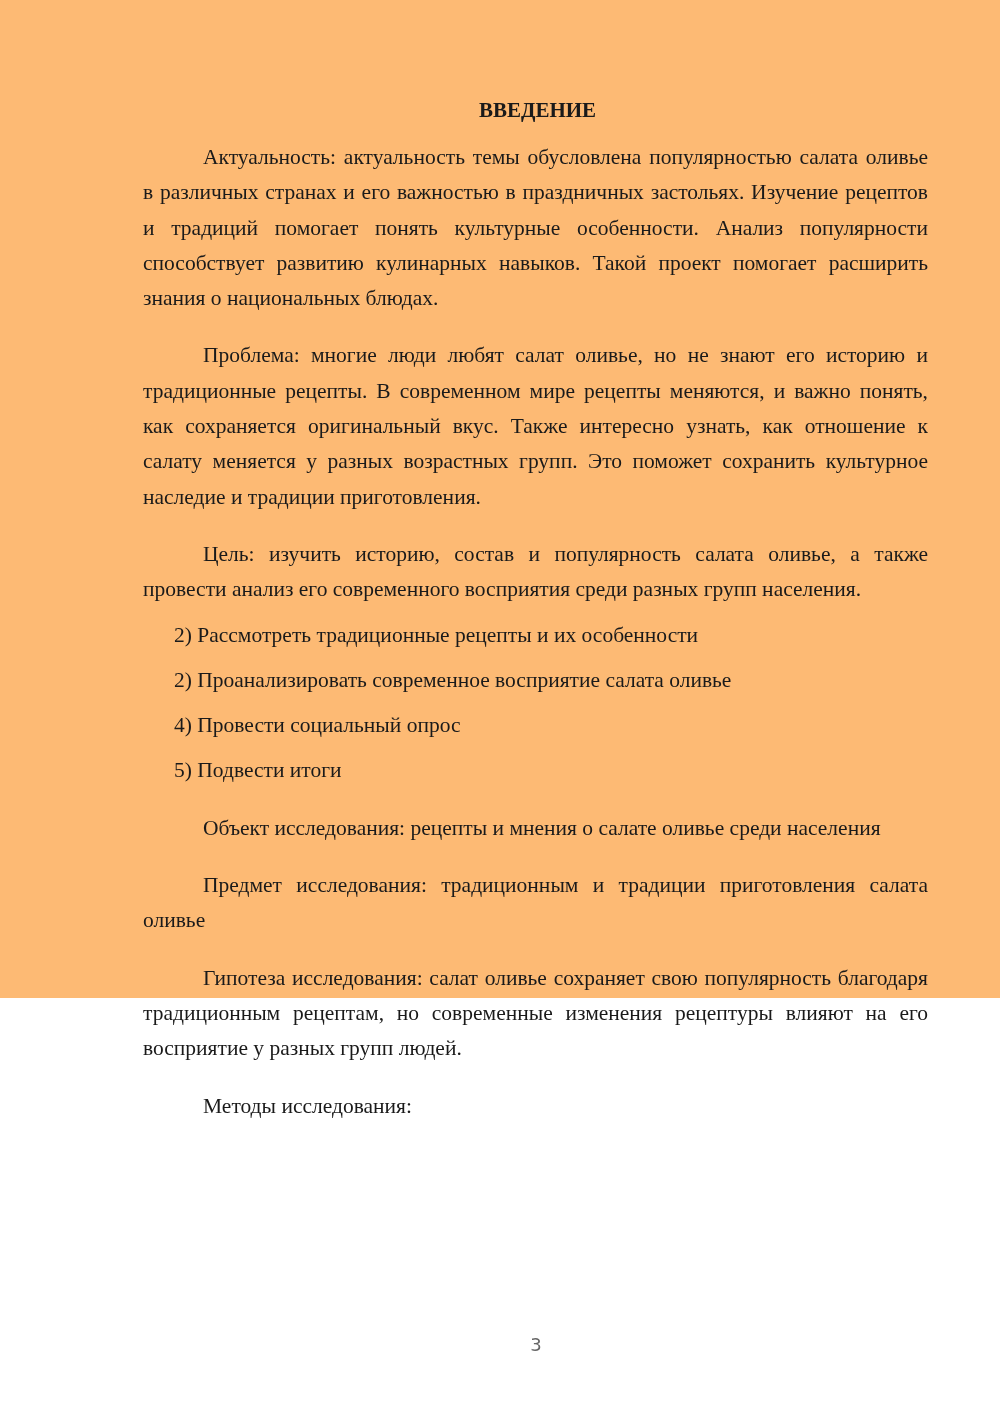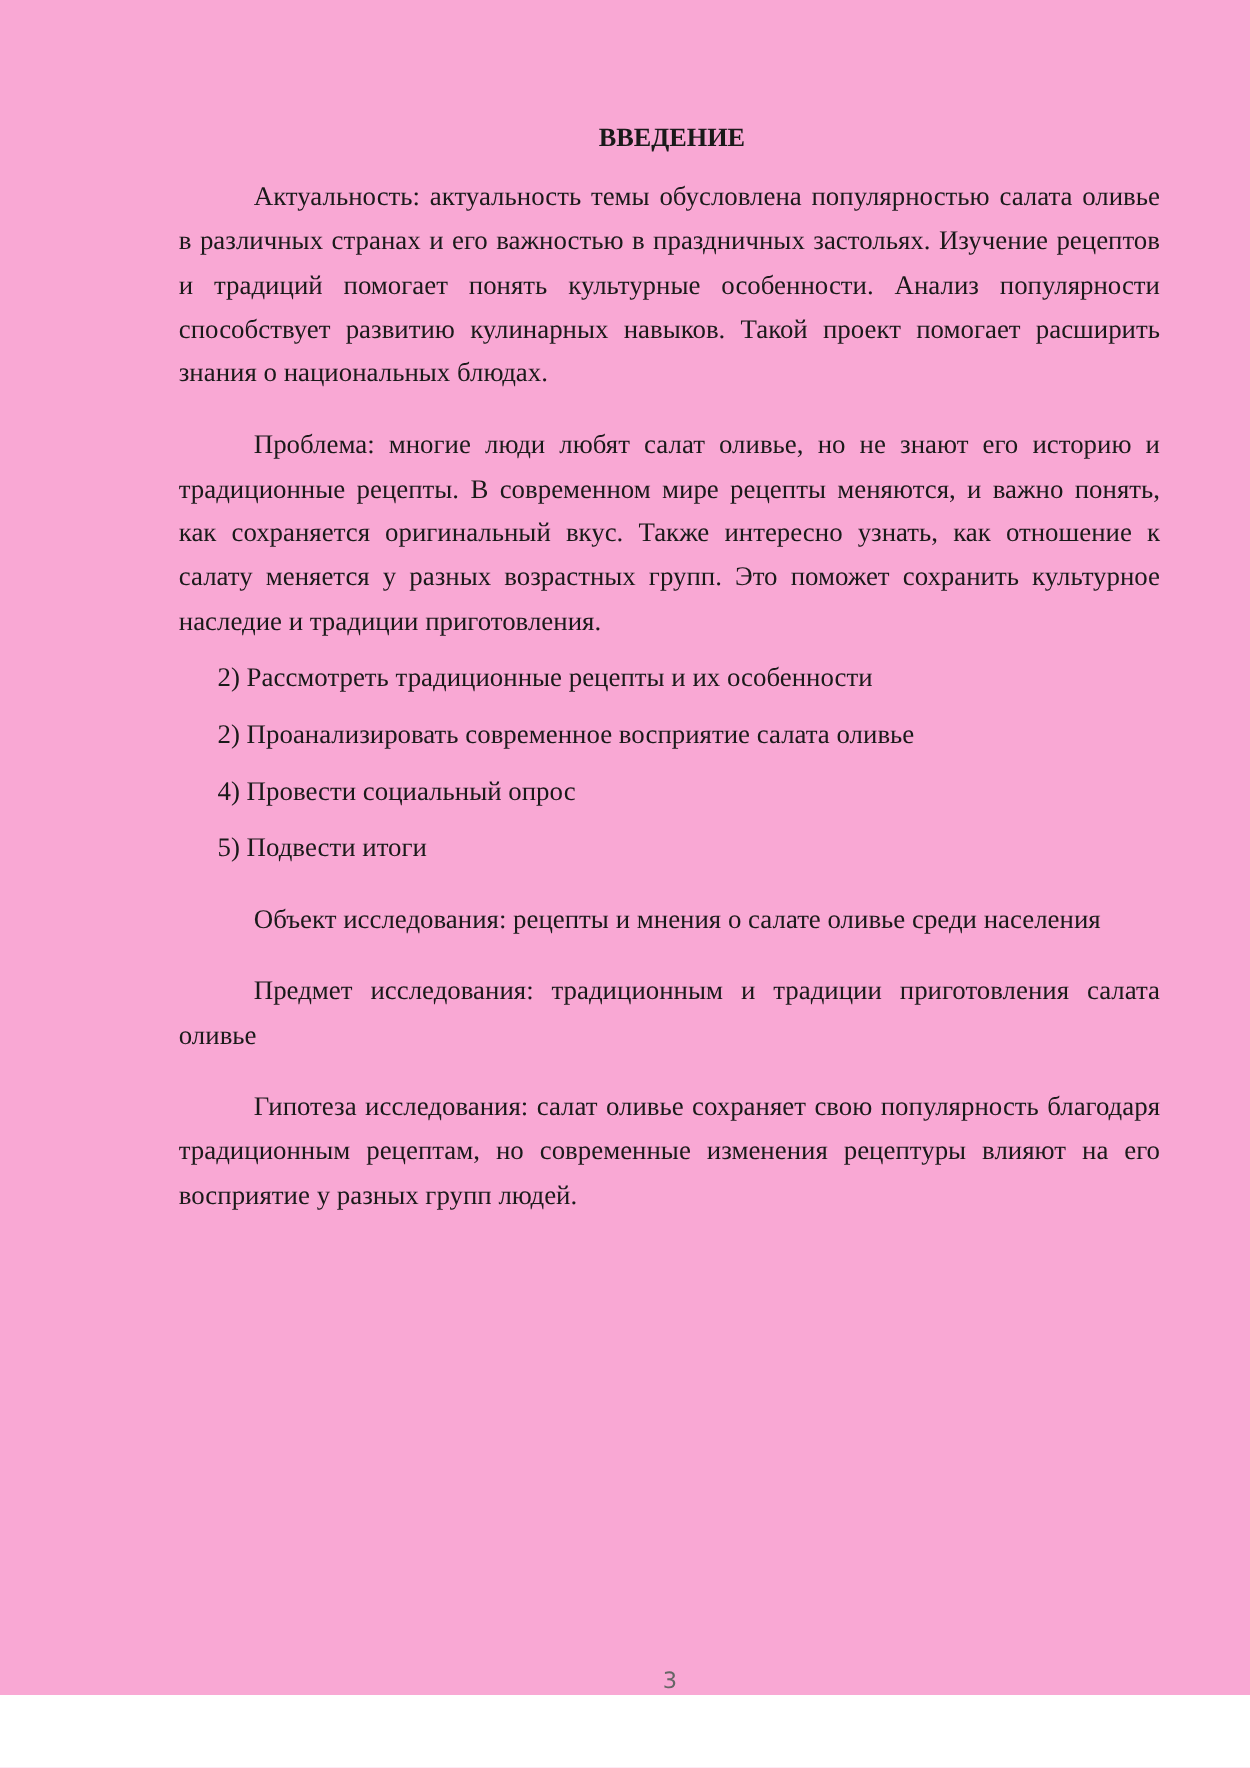--- a/index.html
+++ b/index.html
@@ -1,19 +1,19 @@
 <!DOCTYPE html>
 <html><head>
   <meta charset="utf-8">
   <style>
     html, body { margin: 0; padding: 0; background: #ffffff; }
     body { width: 1000px; height: 1414px; position: relative; overflow: hidden; }
     .page {
-      position: absolute; left: 0; top: 0; width: 1000px; height: 1356px;
-      background: #f9a8d4;
+      position: absolute; left: 0; top: 0; width: 1000px; height: 998px;
+      background: #fdba74;
       font-family: "Liberation Serif", "DejaVu Serif", serif;
       color: #1a1a1a;
     }
     .content {
       position: absolute; left: 143px; top: 96px; width: 785px;
       font-size: 21.5px; line-height: 35.3px;
     }
     .title {
       text-align: center; font-weight: bold; font-size: 21px;
       line-height: 28px; margin: 0 0 16px 0; padding-left: 4px;
@@ -33,31 +33,33 @@
 <body>
 
 <div class="page">
   <div class="content">
     <h1 class="title">ВВЕДЕНИЕ</h1>
 
     <p class="indent">Актуальность: актуальность темы обусловлена популярностью салата оливье в различных странах и его важностью в праздничных застольях. Изучение рецептов и традиций помогает понять культурные особенности. Анализ популярности способствует развитию кулинарных навыков. Такой проект помогает расширить знания о национальных блюдах.</p>
 
     <p class="indent gap">Проблема: многие люди любят салат оливье, но не знают его историю и традиционные рецепты. В современном мире рецепты меняются, и важно понять, как сохраняется оригинальный вкус. Также интересно узнать, как отношение к салату меняется у разных возрастных групп. Это поможет сохранить культурное наследие и традиции приготовления.</p>
 
+    <p class="indent gap">Цель: изучить историю, состав и популярность салата оливье, а также провести анализ его современного восприятия среди разных групп населения.</p>
 
 
     <div>
       <p class="list-item">2) Рассмотреть традиционные рецепты и их особенности</p>
       <p class="list-item">2) Проанализировать современное восприятие салата оливье</p>
       <p class="list-item">4) Провести социальный опрос</p>
       <p class="list-item">5) Подвести итоги</p>
     </div>
 
     <p class="indent gap">Объект исследования: рецепты и мнения о салате оливье среди населения</p>
 
     <p class="indent gap">Предмет исследования: традиционным и традиции приготовления салата оливье</p>
 
     <p class="indent gap">Гипотеза исследования: салат оливье сохраняет свою популярность благодаря традиционным рецептам, но современные изменения рецептуры влияют на его восприятие у разных групп людей.</p>
 
+    <p class="indent gap plain">Методы исследования:</p>
   </div>
 
   <div class="page-number">3</div>
 </div>
 
 </body></html>

